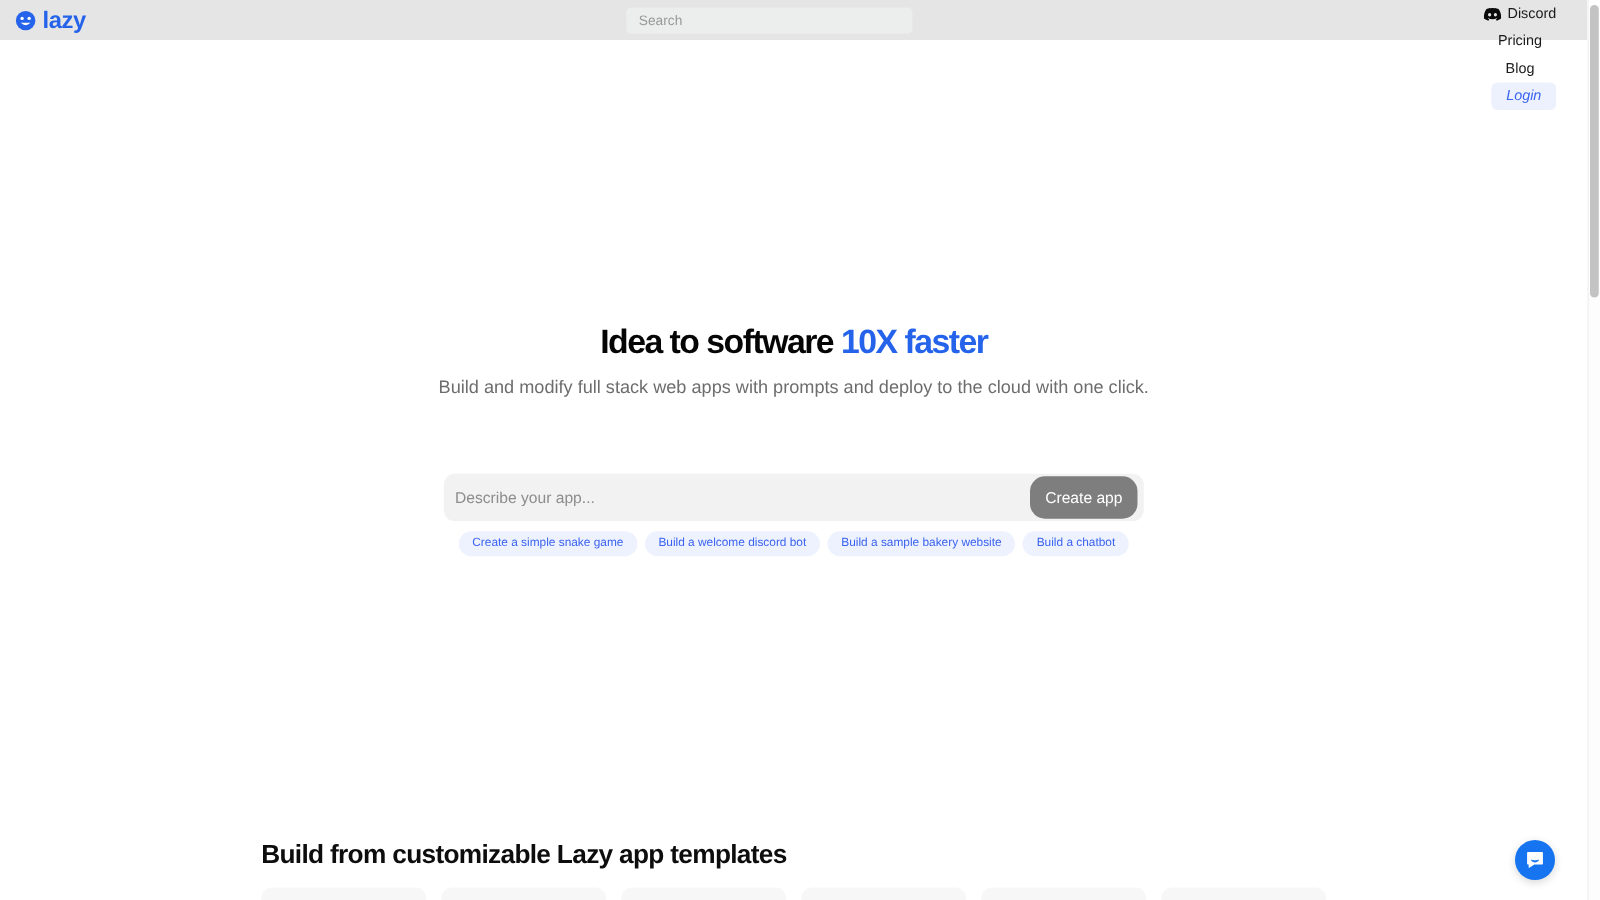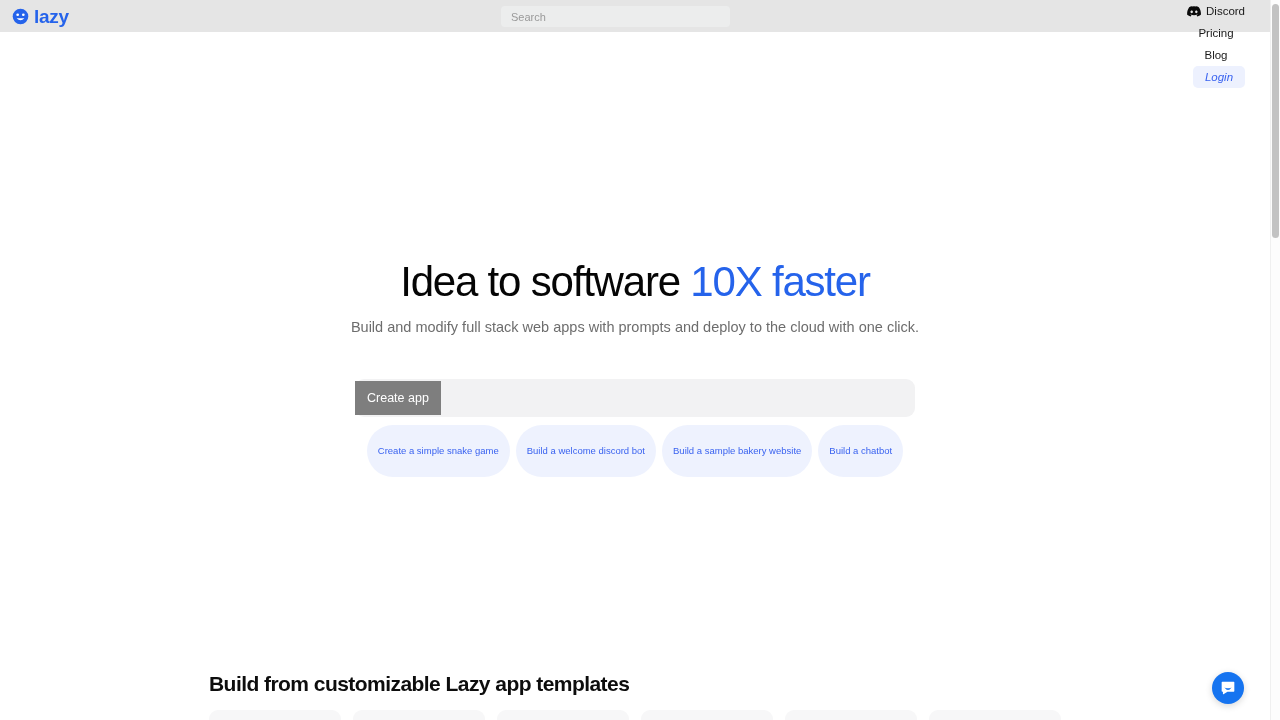--- a/index.html
+++ b/index.html
@@ -114,23 +114,23 @@
 
   
   .hero {
     position: absolute;
     top: 258px;
     left: 0;
     width: 1270px;
     text-align: center;
   }
   .hero-title {
-    font-size: 42px;
+    font-size: 27px;
     line-height: 1.12;
-    font-weight: 400;
+    font-weight: 700;
     letter-spacing: -1.2px;
     color: #050505;
   }
   .hero-title .accent { color: #2563eb; }
 
   .hero-sub {
     margin-top: 14px;
     font-size: 14.5px;
     color: #6d6d6d;
     font-weight: 400;
@@ -160,21 +160,21 @@
     color: #1d1d1d;
     padding-left: 9px;
   }
   .prompt-input::placeholder { color: #8d8d8d; }
   .create-btn {
     border: none;
     background: #7e7e7e;
     color: #ffffff;
     font-family: "Liberation Sans", sans-serif;
     font-size: 12.5px;
-    border-radius: 0;
+    border-radius: 12px;
     padding: 10px 12px;
     cursor: pointer;
     white-space: nowrap;
   }
 
   
   .chips {
     position: absolute;
     top: 425px;
     left: 355px;
@@ -182,21 +182,21 @@
     display: flex;
     flex-wrap: wrap;
     justify-content: center;
     gap: 6px 6px;
   }
   .chip {
     background: #eef2fe;
     color: #3a63f0;
     font-size: 9.5px;
     border-radius: 999px;
-    padding: 21px 11px;
+    padding: 5px 11px;
     border: none;
     font-family: "Liberation Sans", sans-serif;
     cursor: pointer;
     white-space: nowrap;
     line-height: 1;
   }
 
   
   .templates {
     position: absolute;
@@ -305,20 +305,21 @@
 
   <div class="hero">
     <h1 class="hero-title">
       <span>Idea to software</span>
       <span class="accent">10X faster</span>
     </h1>
     <p class="hero-sub">Build and modify full stack web apps with prompts and deploy to the cloud with one click.</p>
   </div>
 
   <div class="prompt-row">
+    <input class="prompt-input" type="text" placeholder="Describe your app..." style="">
     <button class="create-btn">Create app</button>
   </div>
 
   <div class="chips">
     <button class="chip">Create a simple snake game</button>
     <button class="chip">Build a welcome discord bot</button>
     <button class="chip">Build a sample bakery website</button>
     <button class="chip">Build a chatbot</button>
   </div>
 

